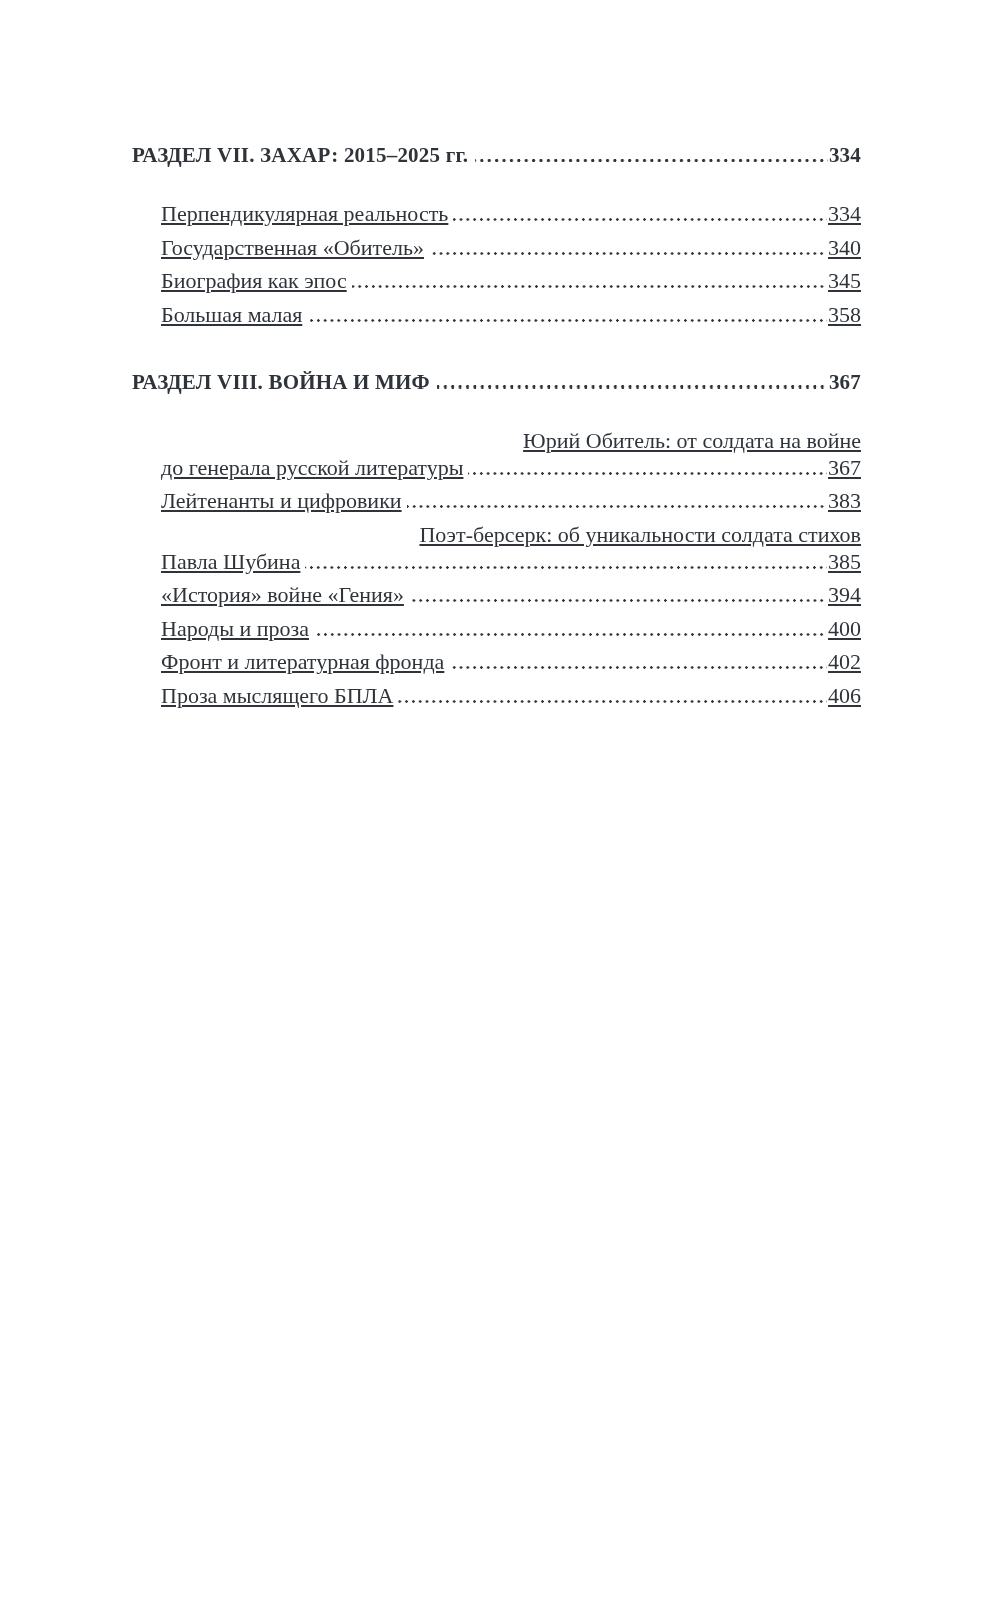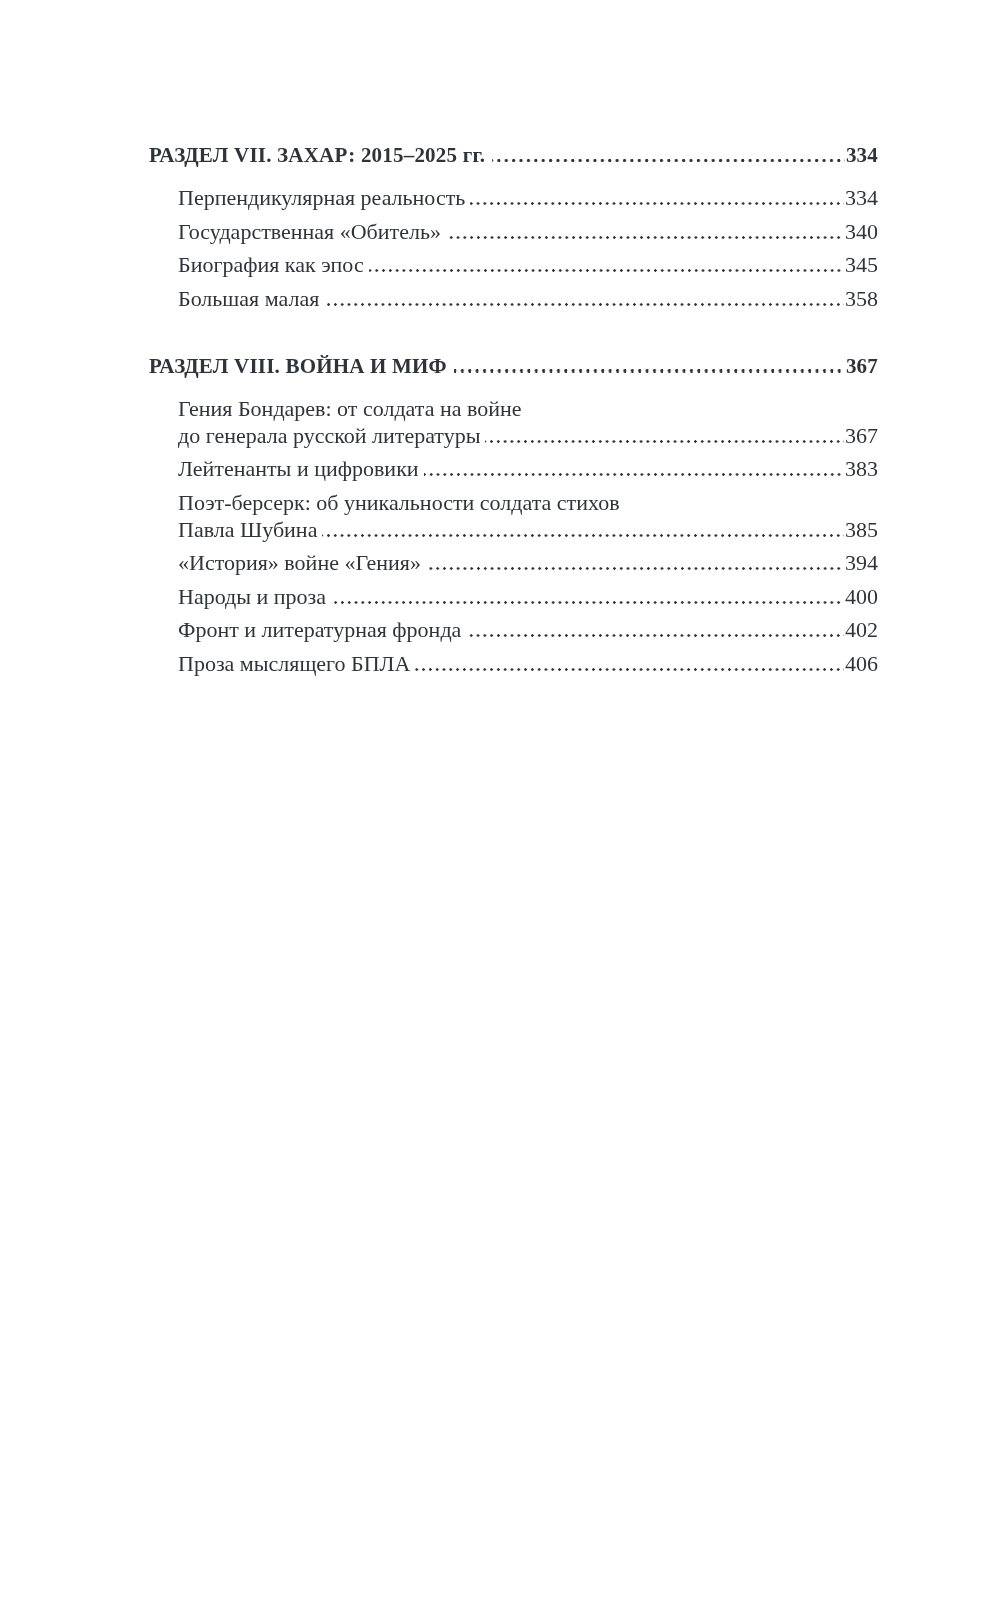--- a/index.html
+++ b/index.html
@@ -11,40 +11,42 @@
     position: relative;
     width: 1000px;
     height: 1614px;
     background: var(--paper, #ffffff);
     color: var(--ink, #2f343a);
     font-family: "Liberation Serif", "DejaVu Serif", serif;
     overflow: hidden;
   }
   .toc {
     position: absolute;
-    left: 149px;
+    left: 132px;
     top: 141px;
     width: 729px;
+    text-align: right;
   }
   .toc-section + .toc-section {
     margin-top: 40px;
   }
   .toc-row {
     display: flex;
     align-items: baseline;
   }
   .toc-header {
     font-size: 21px;
     font-weight: bold;
     line-height: 28px;
     letter-spacing: 0.2px;
   }
   .entries {
-    margin-top: 15px;
+    margin-top: 31px;
     padding-left: 29px;
+    text-decoration: underline;
   }
   .toc-entry {
     margin-bottom: 6.5px;
   }
   .entry-line {
     font-size: 22px;
     line-height: 27px;
   }
   .title {
     white-space: pre-wrap;
@@ -113,21 +115,21 @@
   </section>
 
   <section class="toc-section">
     <div class="toc-row toc-header">
       <span class="title">РАЗДЕЛ VIII. ВОЙНА И МИФ</span>
       <span class="leader"></span>
       <span class="pagenum">367</span>
     </div>
     <div class="entries">
           <div class="toc-entry">
-            <div class="entry-line"><span class="title">Гения Бондарев: от солдата на войне</span></div>
+            <div class="entry-line"><span class="title">Юрий Обитель: от солдата на войне</span></div>
             <div class="entry-line toc-row">
               <span class="title">до генерала русской литературы</span>
               <span class="leader"></span>
               <span class="pagenum">367</span>
             </div>
           </div>
           <div class="toc-entry">
             <div class="entry-line toc-row">
               <span class="title">Лейтенанты и цифровики</span>
               <span class="leader"></span>

